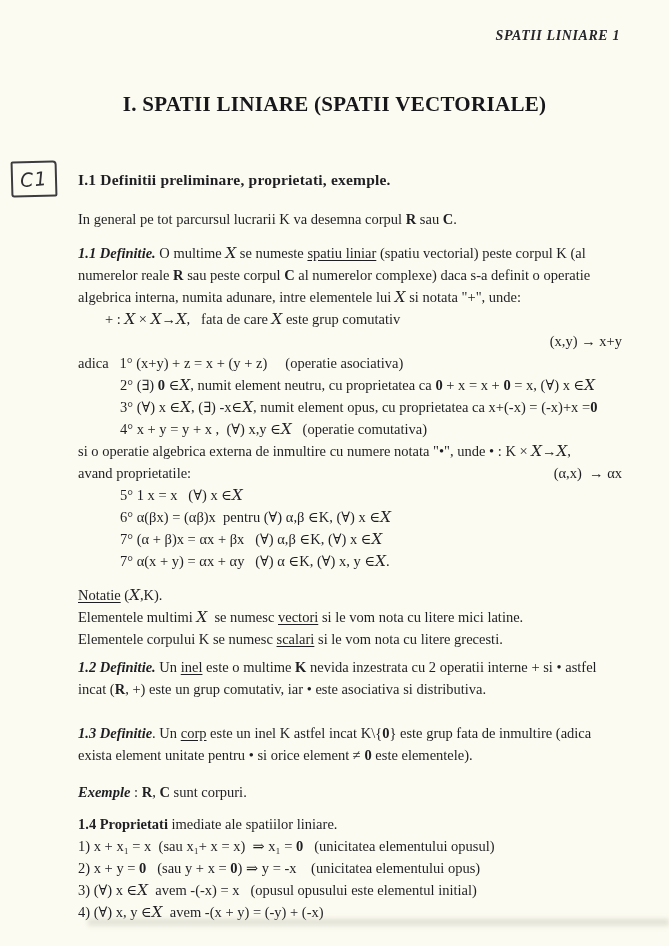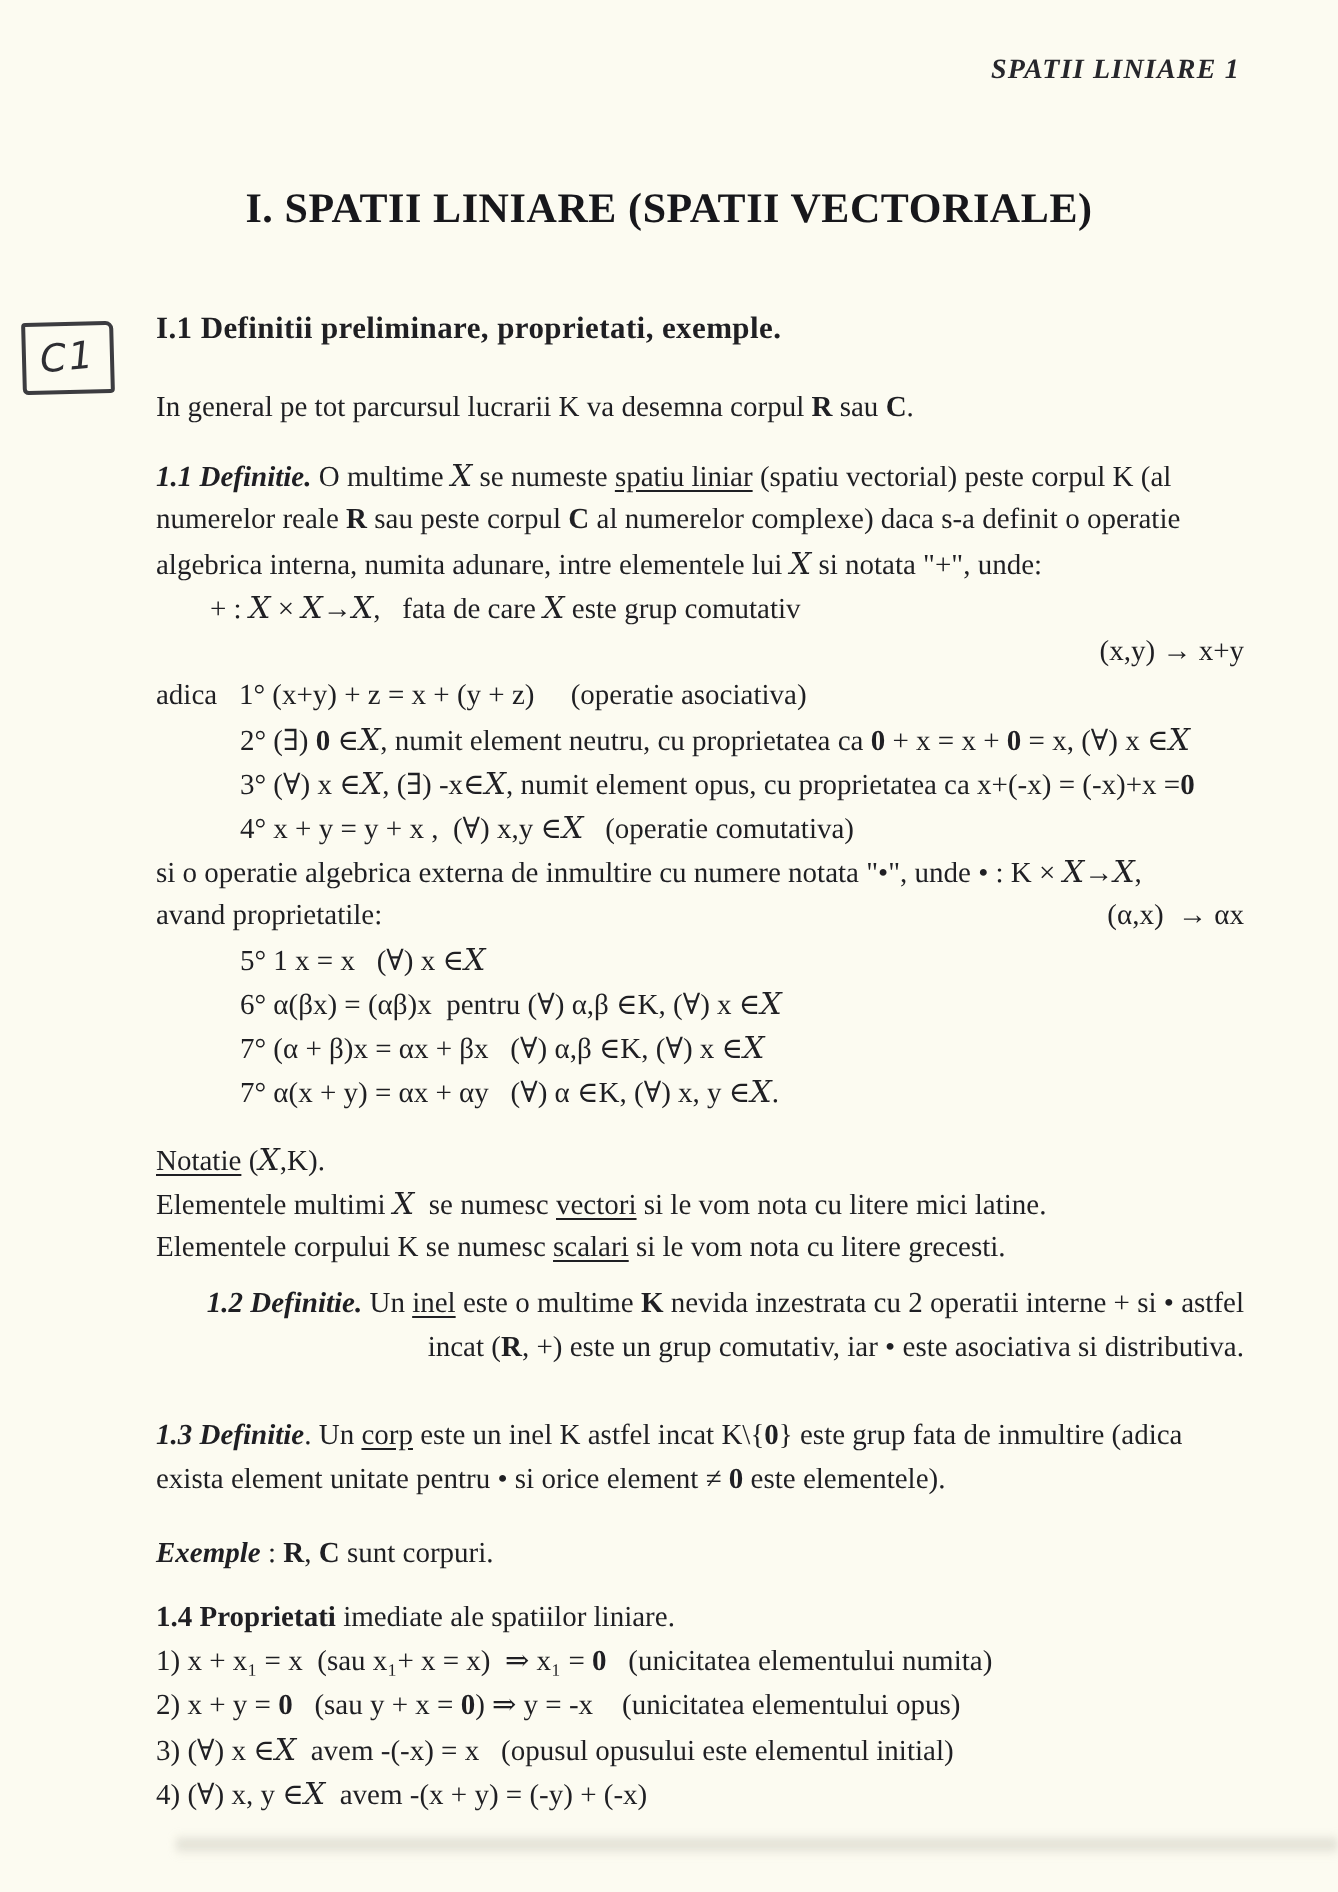--- a/index.html
+++ b/index.html
@@ -27,26 +27,26 @@
     border:2px solid #3c3c40;border-radius:2px 4px 2px 3px;
     transform:rotate(-1.5deg);
     display:flex;align-items:center;justify-content:center;
     background:transparent;
   }
   .c1-box span{
     font-family:"DejaVu Sans",sans-serif;font-style:italic;
     font-size:19px;color:#2e2e33;transform:rotate(-4deg);
     letter-spacing:1px;
   }
-  .content{position:absolute;left:78px;right:47px;top:154px;}
+  .content{position:absolute;left:78px;right:47px;top:169px;}
   .block{margin:0;}
   .block[data-name="para-general"]{margin-top:17px;}
   .block[data-name="def-1-1"]{margin-top:12px;}
   .block[data-name="notatie"]{margin-top:12px;}
-  .block[data-name="def-1-2"]{margin-top:6px;text-align:right;}
+  .block[data-name="def-1-2"]{margin-top:6px;}
   .block[data-name="def-1-3"]{margin-top:22px;}
   .block[data-name="exemple"]{margin-top:15px;}
   .block[data-name="prop-1-4"]{margin-top:10px;}
   .line{
     font-size:14.5px;line-height:22px;height:22px;
     white-space:pre;position:relative;
   }
   .block[data-name="section-heading"] .line{
     font-size:15.5px;letter-spacing:0.2px;
   }
@@ -112,20 +112,20 @@
       </div>
       <div class="block" data-name="def-1-3">
         <div class="line ind0" data-name="text-line"><span class="seg-bi" data-name="text-segment">1.3 Definitie</span><span data-name="text-segment">. Un </span><span class="seg-u" data-name="text-segment">corp</span><span data-name="text-segment"> este un inel K astfel incat K\{</span><span class="seg-b" data-name="text-segment">0</span><span data-name="text-segment">} este grup fata de inmultire (adica</span></div>
         <div class="line ind0" data-name="text-line"><span data-name="text-segment">exista element unitate pentru • si orice element ≠ </span><span class="seg-b" data-name="text-segment">0</span><span data-name="text-segment"> este elementele).</span></div>
       </div>
       <div class="block" data-name="exemple">
         <div class="line ind0" data-name="text-line"><span class="seg-bi" data-name="text-segment">Exemple</span><span data-name="text-segment"> : </span><span class="seg-b" data-name="text-segment">R</span><span data-name="text-segment">, </span><span class="seg-b" data-name="text-segment">C</span><span data-name="text-segment"> sunt corpuri.</span></div>
       </div>
       <div class="block" data-name="prop-1-4">
         <div class="line ind0" data-name="text-line"><span class="seg-b" data-name="text-segment">1.4 Proprietati</span><span data-name="text-segment"> imediate ale spatiilor liniare.</span></div>
-        <div class="line ind0" data-name="text-line"><span data-name="text-segment">1) x + x₁ = x  (sau x₁+ x = x)  ⇒ x₁ = </span><span class="seg-b" data-name="text-segment">0</span><span data-name="text-segment">   (unicitatea elementului numita)</span></div>
+        <div class="line ind0" data-name="text-line"><span data-name="text-segment">1) x + x₁ = x  (sau x₁+ x = x)  ⇒ x₁ = </span><span class="seg-b" data-name="text-segment">0</span><span data-name="text-segment">   (unicitatea elementului opusul)</span></div>
         <div class="line ind0" data-name="text-line"><span data-name="text-segment">2) x + y = </span><span class="seg-b" data-name="text-segment">0</span><span data-name="text-segment">   (sau y + x = </span><span class="seg-b" data-name="text-segment">0</span><span data-name="text-segment">) ⇒ y = -x    (unicitatea elementului opus)</span></div>
         <div class="line ind0" data-name="text-line"><span data-name="text-segment">3) (∀) x ∈</span><span class="seg-sx" data-name="text-segment">X</span><span data-name="text-segment">  avem -(-x) = x   (opusul opusului este elementul initial)</span></div>
         <div class="line ind0" data-name="text-line"><span data-name="text-segment">4) (∀) x, y ∈</span><span class="seg-sx" data-name="text-segment">X</span><span data-name="text-segment">  avem -(x + y) = (-y) + (-x)</span></div>
       </div>
     </div>
   <div class="scan-band" data-name="scan-artifact-band"></div>
 </div>
 
 </body></html>

